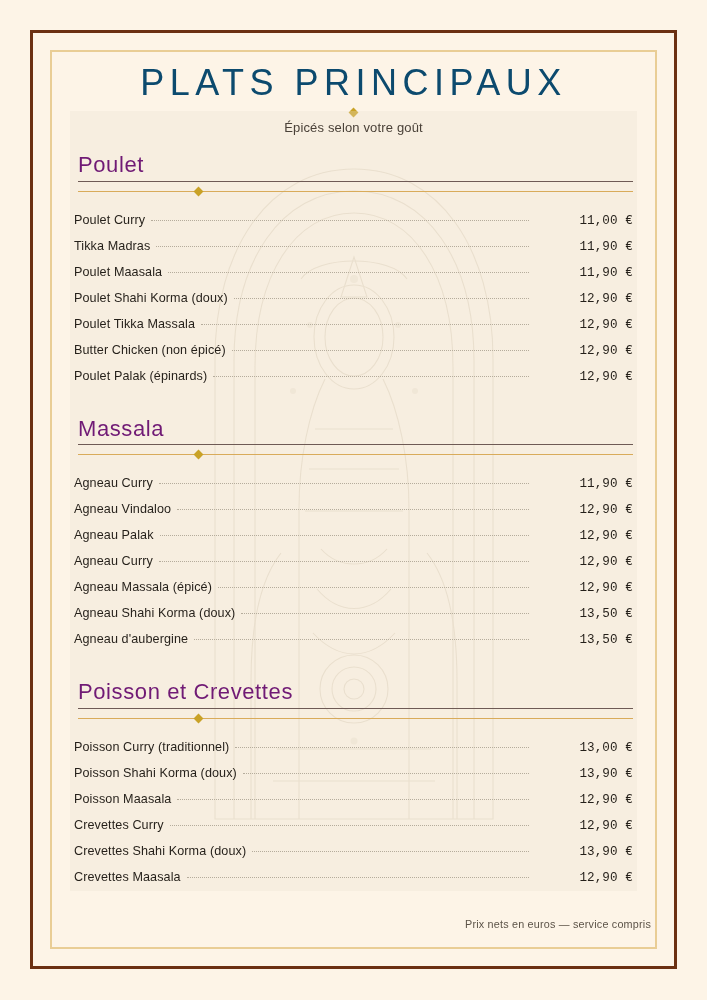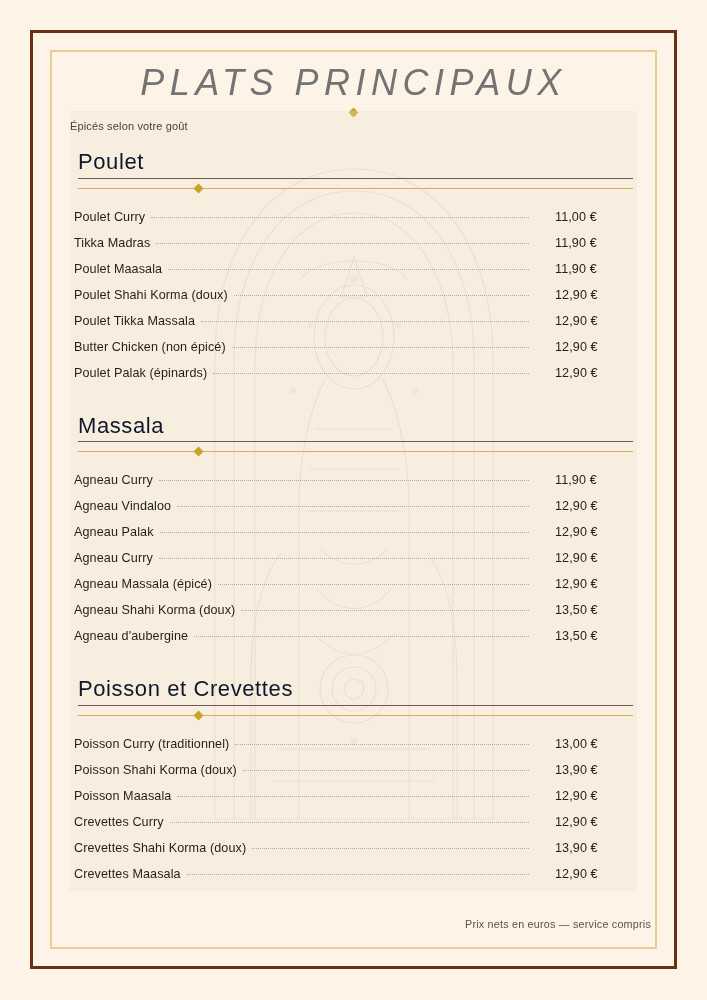--- a/index.html
+++ b/index.html
@@ -47,24 +47,23 @@
     left: 56px;  top: 56px;
     width: 595px;
     text-align: center;
   }
   .menu-title {
     margin: 0;
     padding-top: 6px;
     font-size: 36px;
     font-weight: 300;
     letter-spacing: 5.5px;
-    color: #737373;
+    color: #0c4a6e;
     line-height: 1.18;
     white-space: nowrap;
-    font-style: italic;
   }
   .title-ornament {
     width: 100%;
     height: 14px;
     margin-top: 2px;
     position: relative;
   }
   .title-ornament .diamond {
     position: absolute;
     left: 50%;
@@ -95,36 +94,36 @@
     opacity: 0.40;
     pointer-events: none;
   }
   .panel-inner {
     position: relative;
     z-index: 2;
     padding: 0;
   }
 
   .subtitle {
-    text-align: left;
-    font-size: 11px;
+    text-align: center;
+    font-size: 13px;
     color: #4a4138;
     letter-spacing: 0.15px;
     padding-top: 9px;
   }
 
   
   .section { padding: 0 4px; }
   .section-head { padding-left: 4px; }
   .section-title {
     margin: 0;
     font-size: 22px;
     font-weight: 400;
     letter-spacing: 0.6px;
-    color: #0f172a;
+    color: #701a75;
     line-height: 1.25;
   }
   .rule-dark {
     height: 0;
     border-top: 1.6px solid #6e5a55;
     margin-top: 2px;
   }
   .rule-gold-wrap {
     position: relative;
     height: 12px;
@@ -162,22 +161,23 @@
     position: relative;
     height: 1px;
     top: -3px;
     overflow: hidden;
     border-bottom: 1.4px dotted #b5ac9c;
   }
   .item-price {
     width: 78px;
     padding-left: 26px;
     white-space: nowrap;
-    text-align: left;
+    text-align: right;
     flex: 0 0 auto;
+    font-family: Liberation Mono, monospace;
   }
 
   .gap-sm { height: 16px; }
   .gap-section { height: 20px; }
 
   
   .footer {
     position: absolute;
     left: 56px;
     top: 918px;

